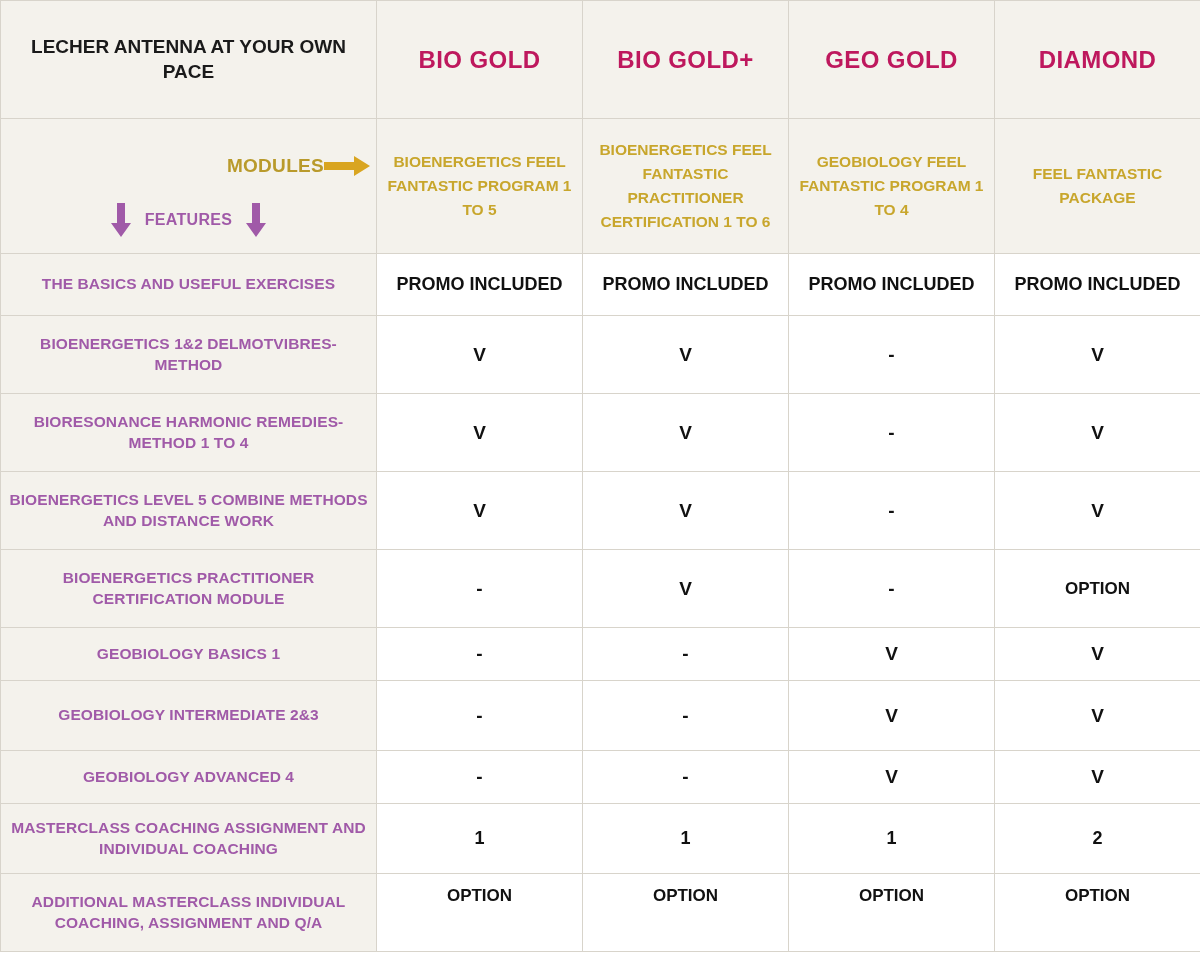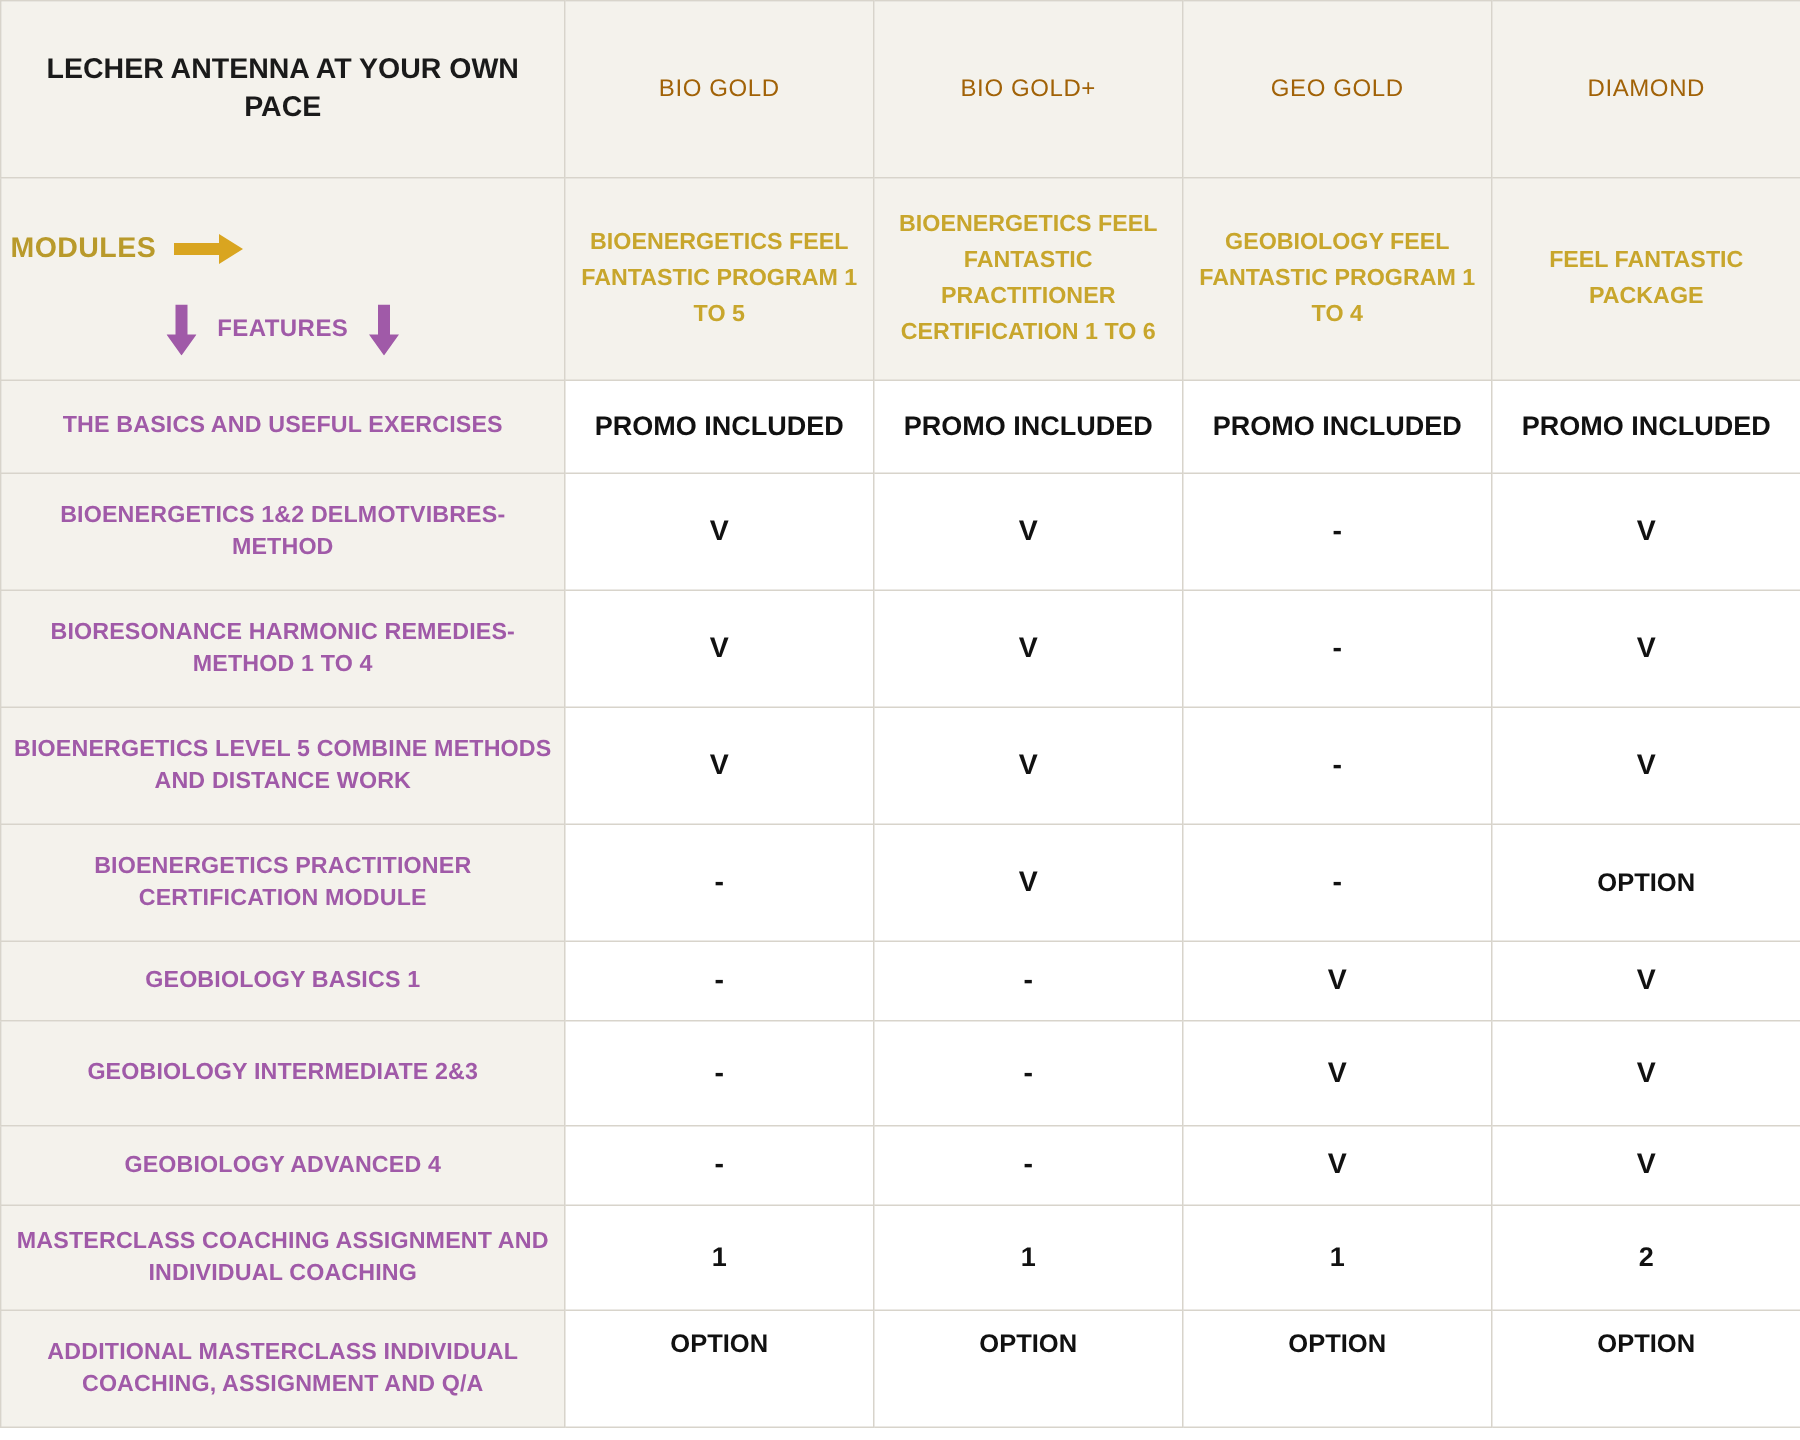--- a/index.html
+++ b/index.html
@@ -41,41 +41,40 @@
     background: #f4f2ec;
     color: #1a1a1a;
     font-weight: bold;
     font-size: 19px;
     line-height: 1.3;
     padding: 10px 22px;
     text-align: center;
   }
   .plan-head {
     background: #f4f2ec;
-    color: #a16207;
-    font-weight: normal;
-    font-size: 16px;
+    color: #be185d;
+    font-weight: bold;
+    font-size: 24px;
     letter-spacing: .4px;
   }
   .plan-sub {
     background: #f4f2ec;
     color: #c8a62c;
     font-weight: bold;
     font-size: 15.5px;
     line-height: 1.55;
   }
   .modules-cell {
     background: #f4f2ec;
     padding: 14px 10px 16px 10px;
   }
   .modules-row {
     display: flex;
     align-items: center;
-    justify-content: flex-start;
-    gap: 12px;
+    justify-content: flex-end;
     margin-bottom: 26px;
     margin-top: 20px;
   }
   .modules-text {
     color: #b99a2b;
     font-weight: bold;
     font-size: 19px;
     letter-spacing: .3px;
   }
   .features-row {

